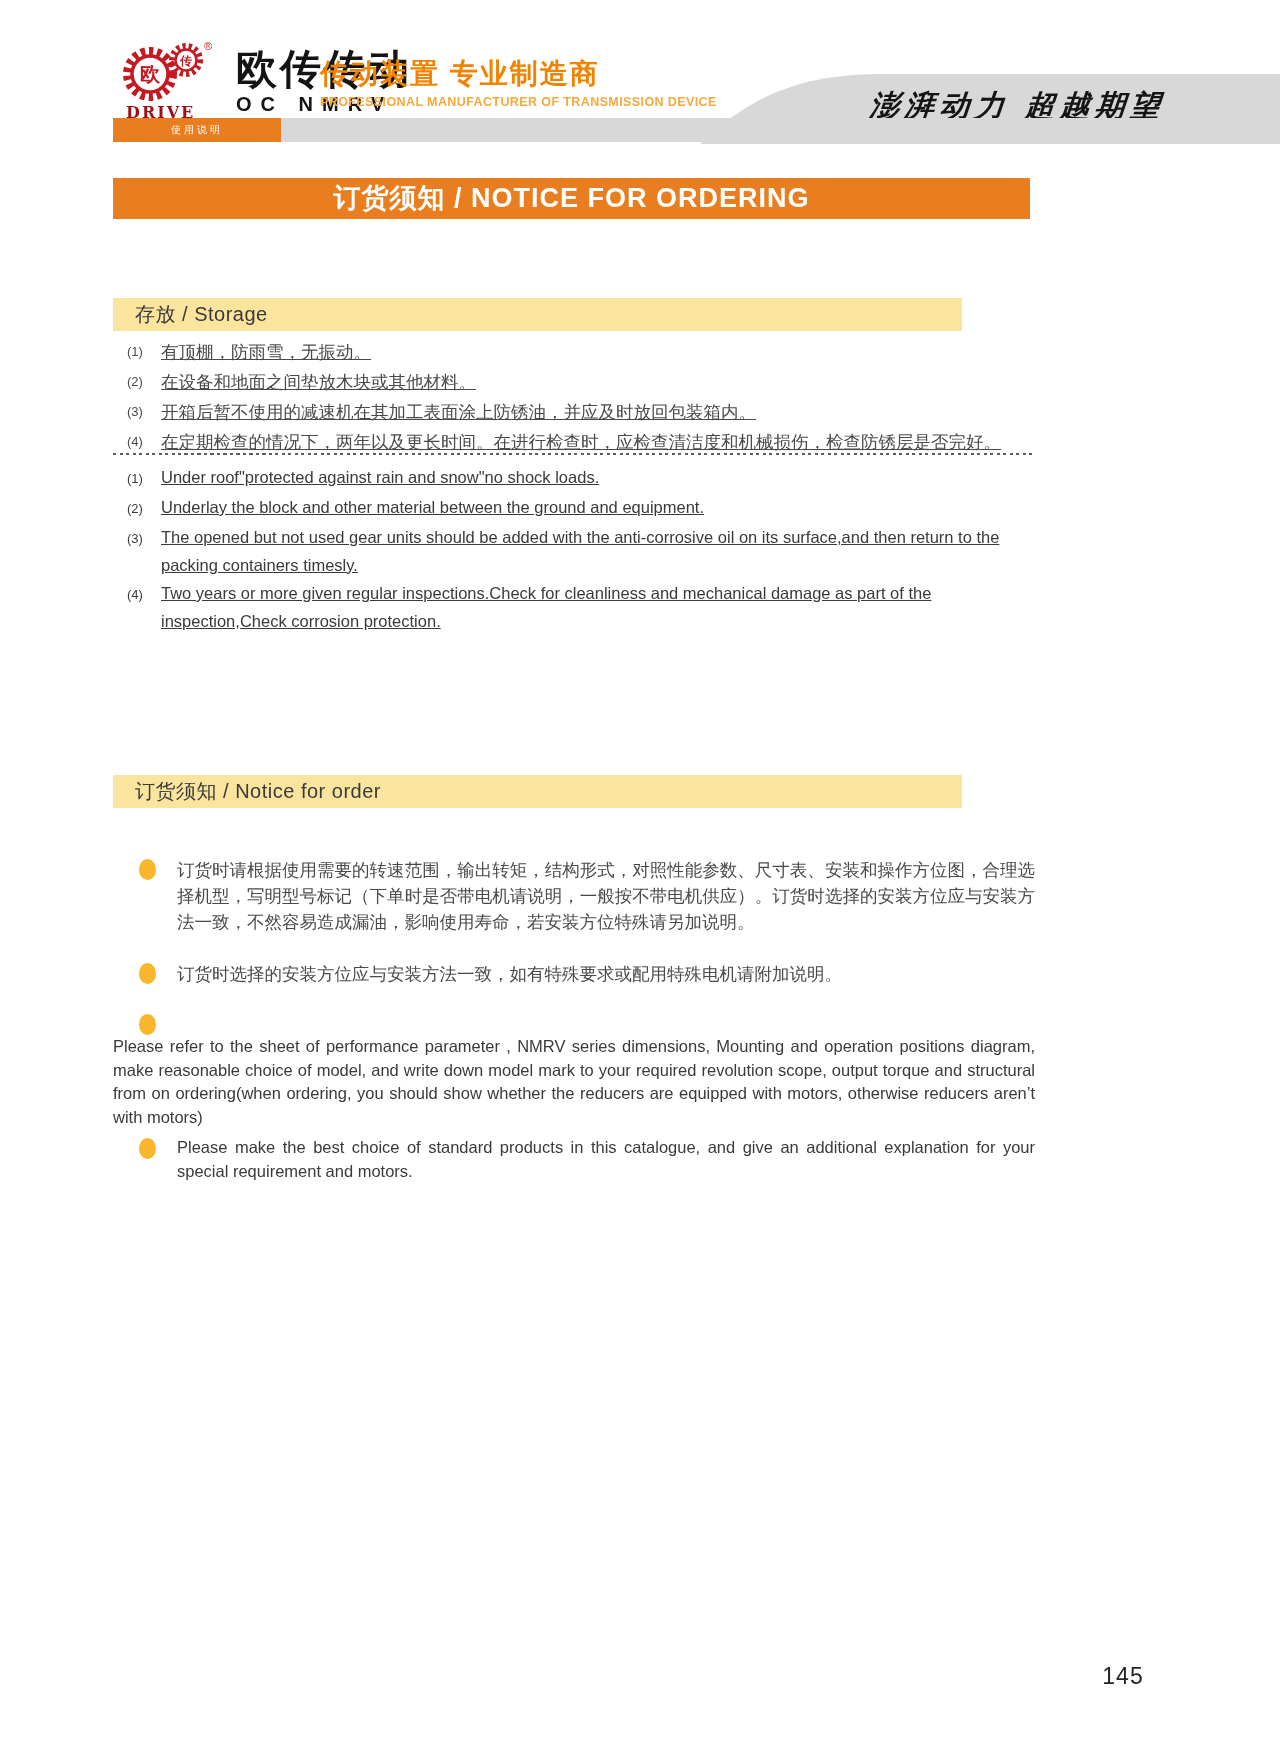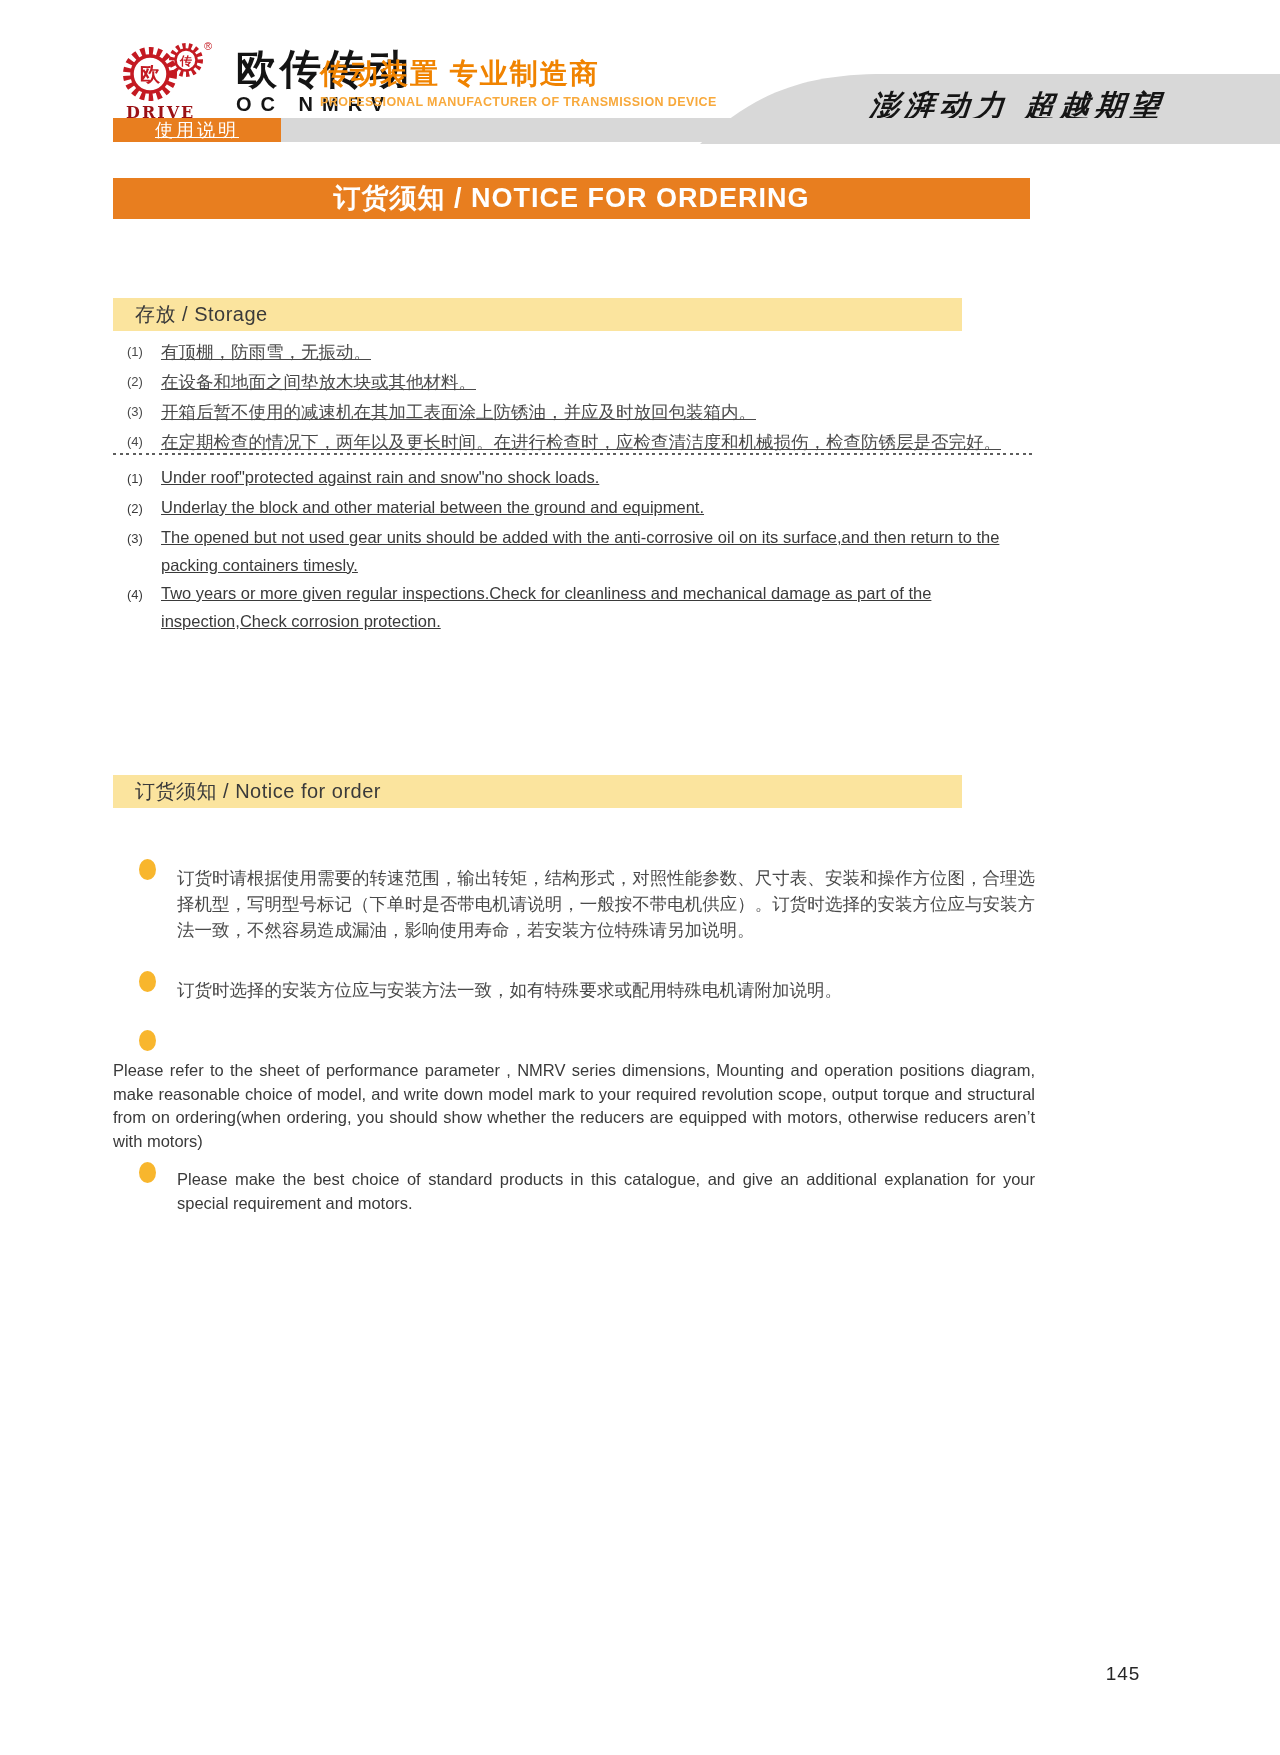--- a/index.html
+++ b/index.html
@@ -27,21 +27,21 @@
   .tagline-en{font-size:12.5px;font-weight:700;color:var(--orange-light);letter-spacing:.4px;margin-top:5px;}
   .swoosh{position:absolute;right:0;top:74px;width:580px;height:70px;}
   .swoosh svg{position:absolute;left:0;top:0;}
   .slogan{position:absolute;right:48px;top:12px;width:430px;text-align:center;
           font-family:"DejaVu Serif",serif;font-style:italic;font-weight:700;
           font-size:30px;color:#151515;letter-spacing:5px;transform:skewX(-5deg);}
   .website{position:absolute;right:48px;top:48px;width:430px;text-align:center;
            font-size:16px;font-weight:700;color:#1d1d1d;letter-spacing:1px;}
   .gray-bar{position:absolute;left:113px;right:0;top:118px;height:24px;background:var(--gray-band);}
   .usage-tab{position:absolute;left:113px;top:118px;width:168px;height:24px;background:var(--orange);
-             color:#fff;font-size:18px;text-align:center;line-height:24px;letter-spacing:3px;text-decoration:underline;}
+             color:#fff;font-size:10px;text-align:center;line-height:24px;letter-spacing:3px;}
 
   
   .banner{position:absolute;left:113px;top:178px;width:917px;height:41px;background:var(--orange);
           color:#fff;font-size:27px;font-weight:700;text-align:center;line-height:41px;letter-spacing:1px;}
 
   
   .band{position:absolute;left:113px;width:849px;height:33px;background:var(--yellow);
         color:#3a3a3a;font-size:20px;line-height:33px;padding-left:22px;letter-spacing:.5px;}
   .band-storage{top:298px;}
   .band-notice{top:775px;}
@@ -58,30 +58,30 @@
   .en-list .num{line-height:28px;}
   .num-item .txt{flex:1;text-decoration:underline;}
 
   .dashed-sep{position:absolute;left:113px;top:453px;width:920px;height:2px;
               background:repeating-linear-gradient(90deg,#5d5d5d 0 3px,transparent 3px 6.5px);}
 
   
   .bullets{position:absolute;left:113px;top:843px;width:922px;}
   .bullet-row{display:flex;align-items:flex-start;}
   .bullet-dot{flex:none;width:17px;height:21px;border-radius:50%;background:var(--bullet);margin:2px 21px 0 26px;}
-  .bullet-text{flex:1;text-align:justify;margin-top:8px;}
+  .bullet-text{flex:1;text-align:justify;}
   .bullet-row.cn .bullet-text{font-size:17.5px;line-height:26px;color:var(--ink);}
   .bullet-row.en .bullet-text{font-size:16.5px;line-height:23.5px;color:var(--ink-dark);}
   .b1{margin-top:14px;}
   .b2{margin-top:26px;}
   .b3{margin-top:25px;flex-direction:column;}
   .b4{margin-top:7px;}
 
   .page-number{position:absolute;left:1090px;top:1663px;width:66px;text-align:center;
-               font-size:19px;color:#262626;letter-spacing:1px;}
+               font-size:23px;color:#262626;letter-spacing:1px;}
 </style>
 </head>
 <body>
 
 <div class="page">
 
   <div class="logo-block">
     <svg width="108" height="82" viewBox="0 0 108 82">
       <circle cx="40" cy="34" r="23" fill="none" stroke="#C41A22" stroke-width="8" stroke-dasharray="4.4 3.8"></circle>
       <circle cx="40" cy="34" r="18" fill="#ffffff" stroke="#C41A22" stroke-width="3.5"></circle>

